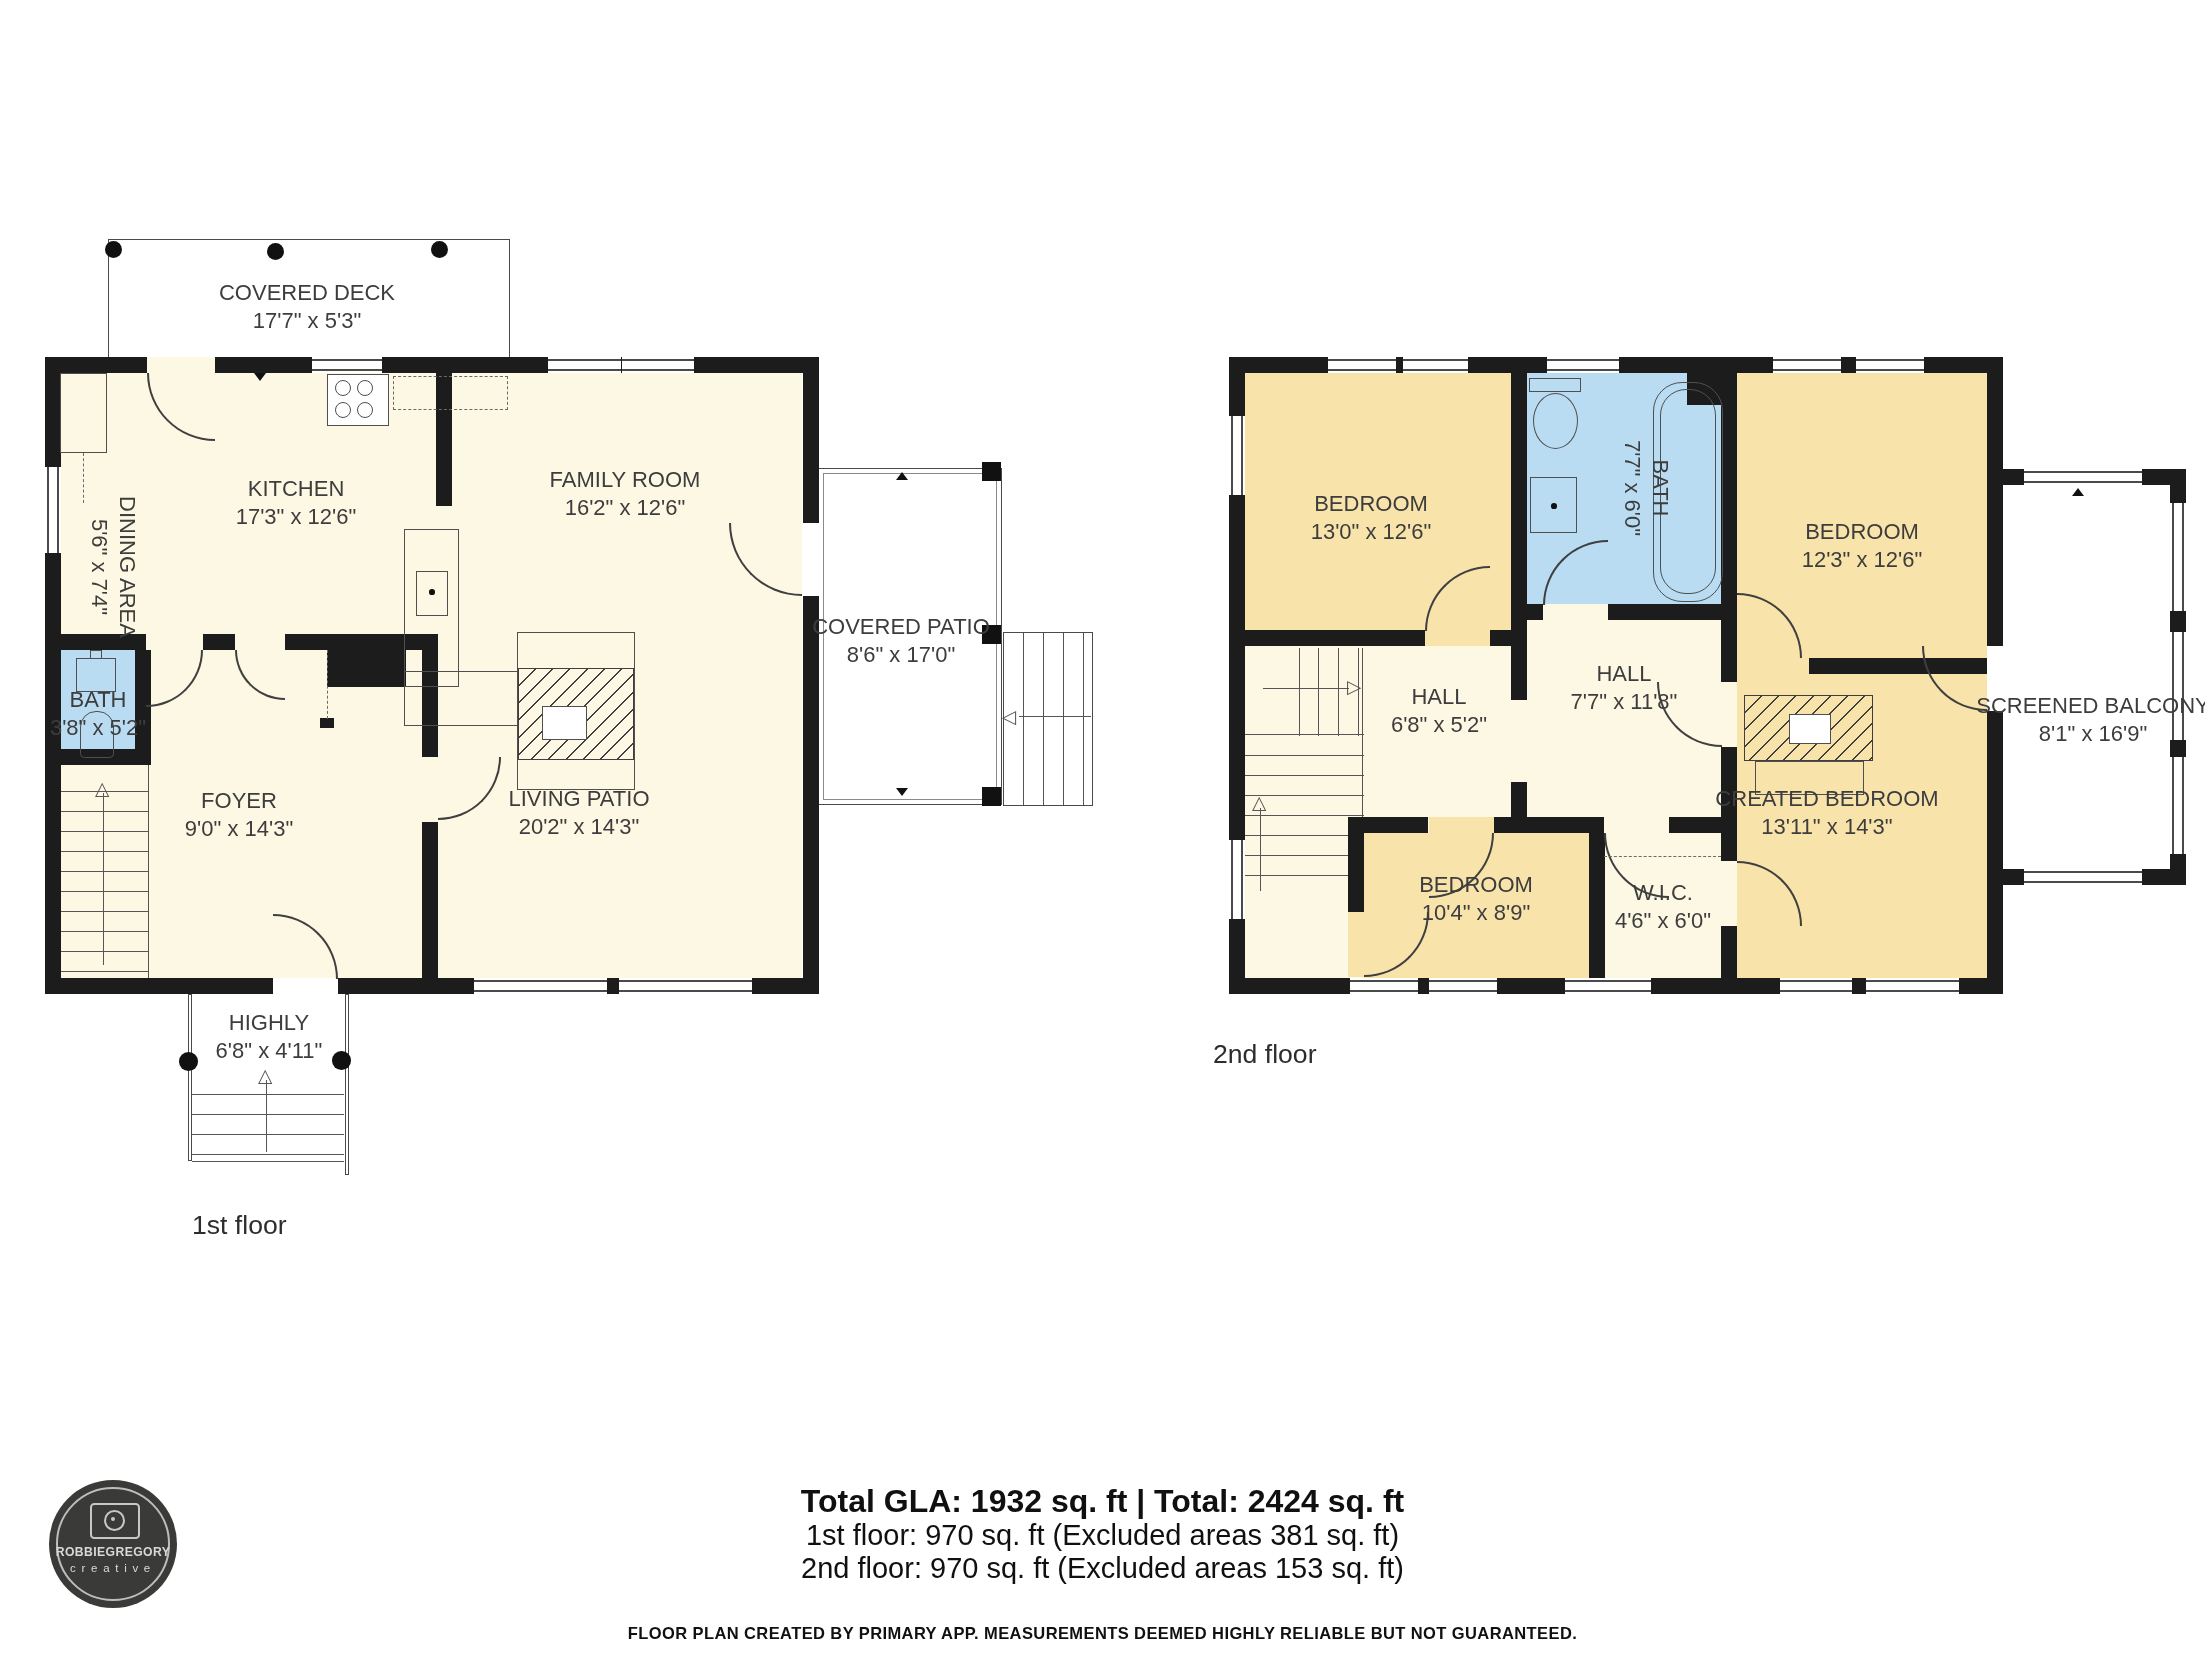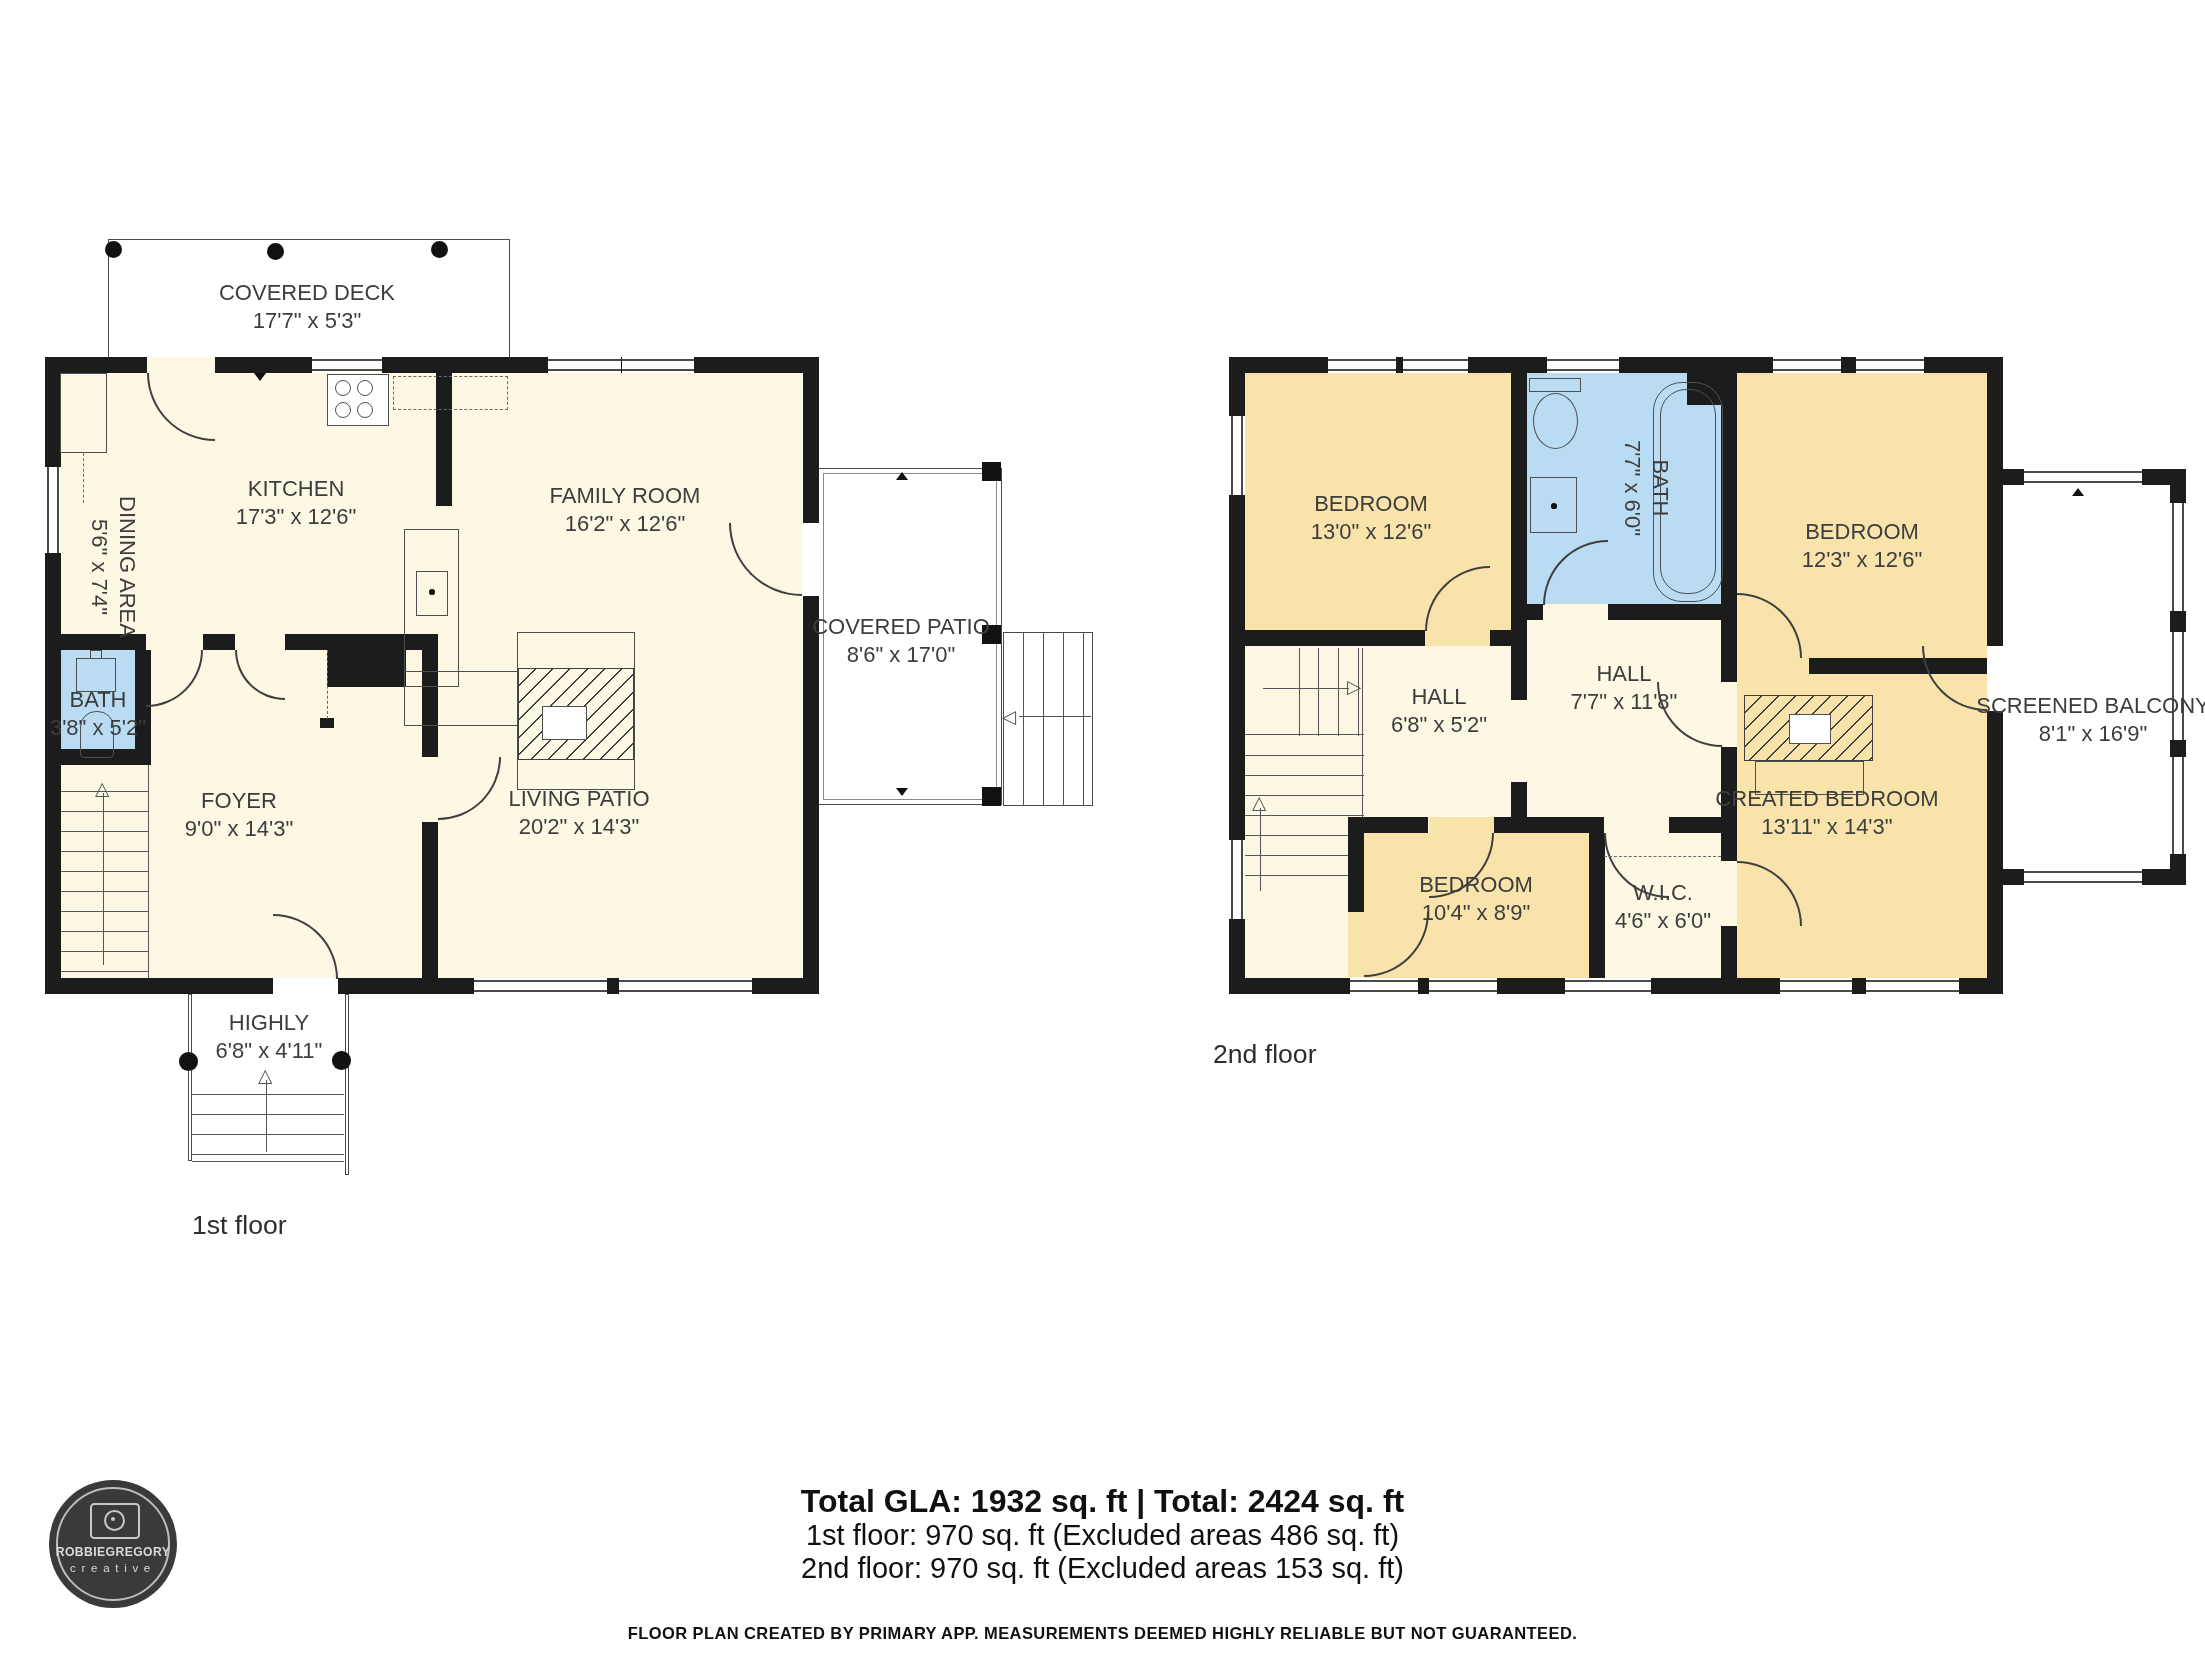--- a/index.html
+++ b/index.html
@@ -152,21 +152,21 @@
   <div>17'7" x 5'3"</div>
 </div>
 <div class="rlabel" style="left:296px;top:503px">
   <div>KITCHEN</div>
   <div>17'3" x 12'6"</div>
 </div>
 <div class="rlabel vert" style="left:113px;top:567px">
   <div>DINING AREA</div>
   <div>5'6" x 7'4"</div>
 </div>
-<div class="rlabel" style="left:625px;top:510px">
+<div class="rlabel" style="left:625px;top:494px">
   <div>FAMILY ROOM</div>
   <div>16'2" x 12'6"</div>
 </div>
 <div class="rlabel" style="left:98px;top:714px">
   <div>BATH</div>
   <div>3'8" x 5'2"</div>
 </div>
 <div class="rlabel" style="left:239px;top:815px">
   <div>FOYER</div>
   <div>9'0" x 14'3"</div>
@@ -309,21 +309,21 @@
   <div>CREATED BEDROOM</div>
   <div>13'11" x 14'3"</div>
 </div>
 <div class="rlabel" style="left:2093px;top:720px">
   <div>SCREENED BALCONY</div>
   <div>8'1" x 16'9"</div>
 </div>
 <div class="flabel" style="left:1213px;top:1039px">2nd floor</div>
 
 <div class="sum" style="top:1483px;font-size:32px;font-weight:bold">Total GLA: 1932 sq. ft | Total: 2424 sq. ft</div>
-<div class="sum" style="top:1519px;font-size:29px">1st floor: 970 sq. ft (Excluded areas 486 sq. ft)</div>
+<div class="sum" style="top:1519px;font-size:29px">1st floor: 970 sq. ft (Excluded areas 381 sq. ft)</div>
 <div class="sum" style="top:1552px;font-size:29px">2nd floor: 970 sq. ft (Excluded areas 153 sq. ft)</div>
 <div class="sum" style="top:1624px;font-size:16.5px;font-weight:600;letter-spacing:0.4px">FLOOR PLAN CREATED BY PRIMARY APP. MEASUREMENTS DEEMED HIGHLY RELIABLE BUT NOT GUARANTEED.</div>
 
 <div class="logo">
   <div class="ring"></div>
   <div class="cam">
     <div class="lens"></div>
     <div class="dot"></div>
   </div>
   <div class="l1">ROBBIEGREGORY</div>

